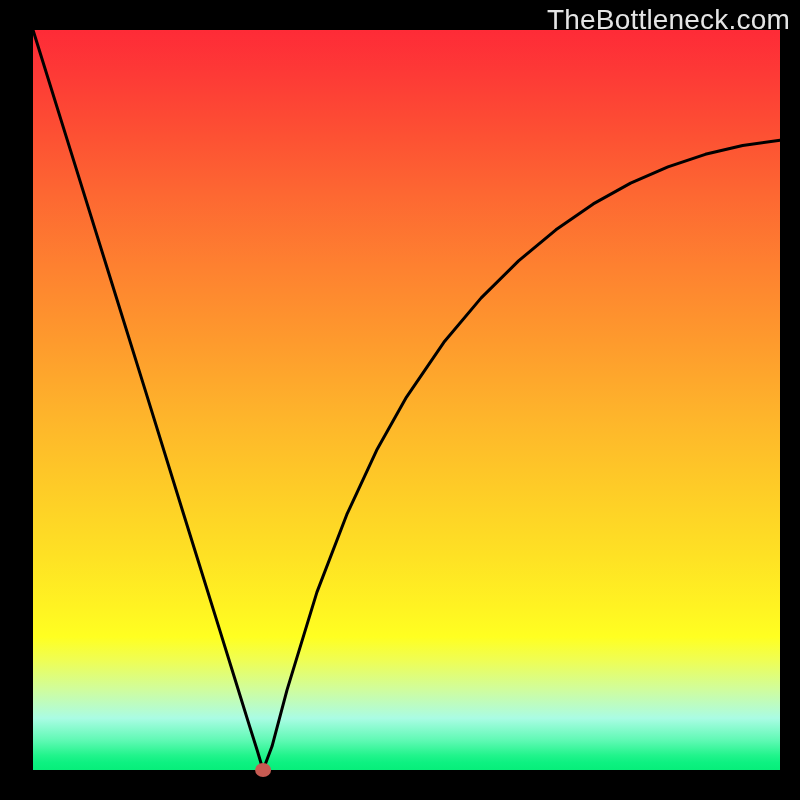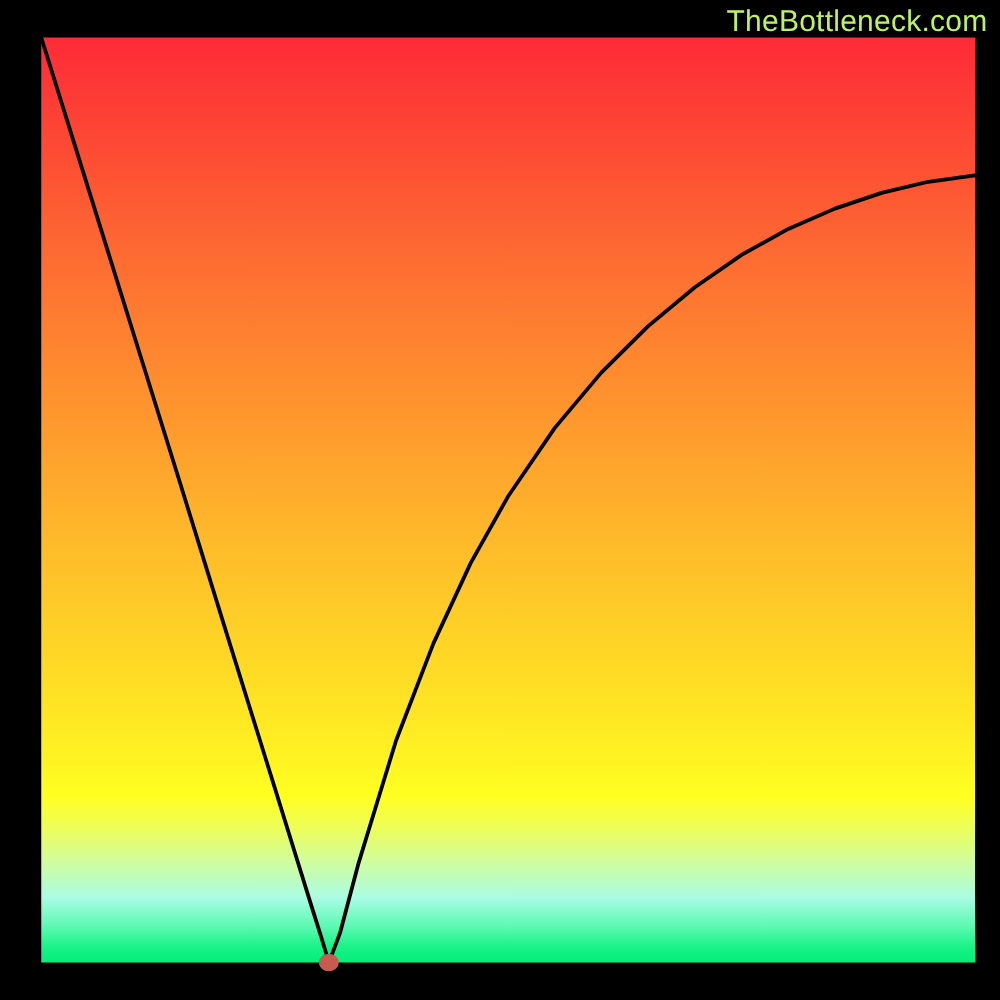--- a/index.html
+++ b/index.html
@@ -7,23 +7,23 @@
   .frame {
     width: 800px;
     height: 800px;
     background: #000;
     position: relative;
   }
   .watermark {
     position: absolute;
     top: 4px;
     right: 10px;
-    color: #bef264;
+    color: #e5e5e5;
     font-family: Arial, Helvetica, sans-serif;
-    font-size: 24px;
+    font-size: 28px;
     font-weight: 500;
     letter-spacing: 0.2px;
     z-index: 10;
   }
   .plot {
     position: absolute;
     left: 33px;
     top: 30px;
     width: 747px;
     height: 740px;

